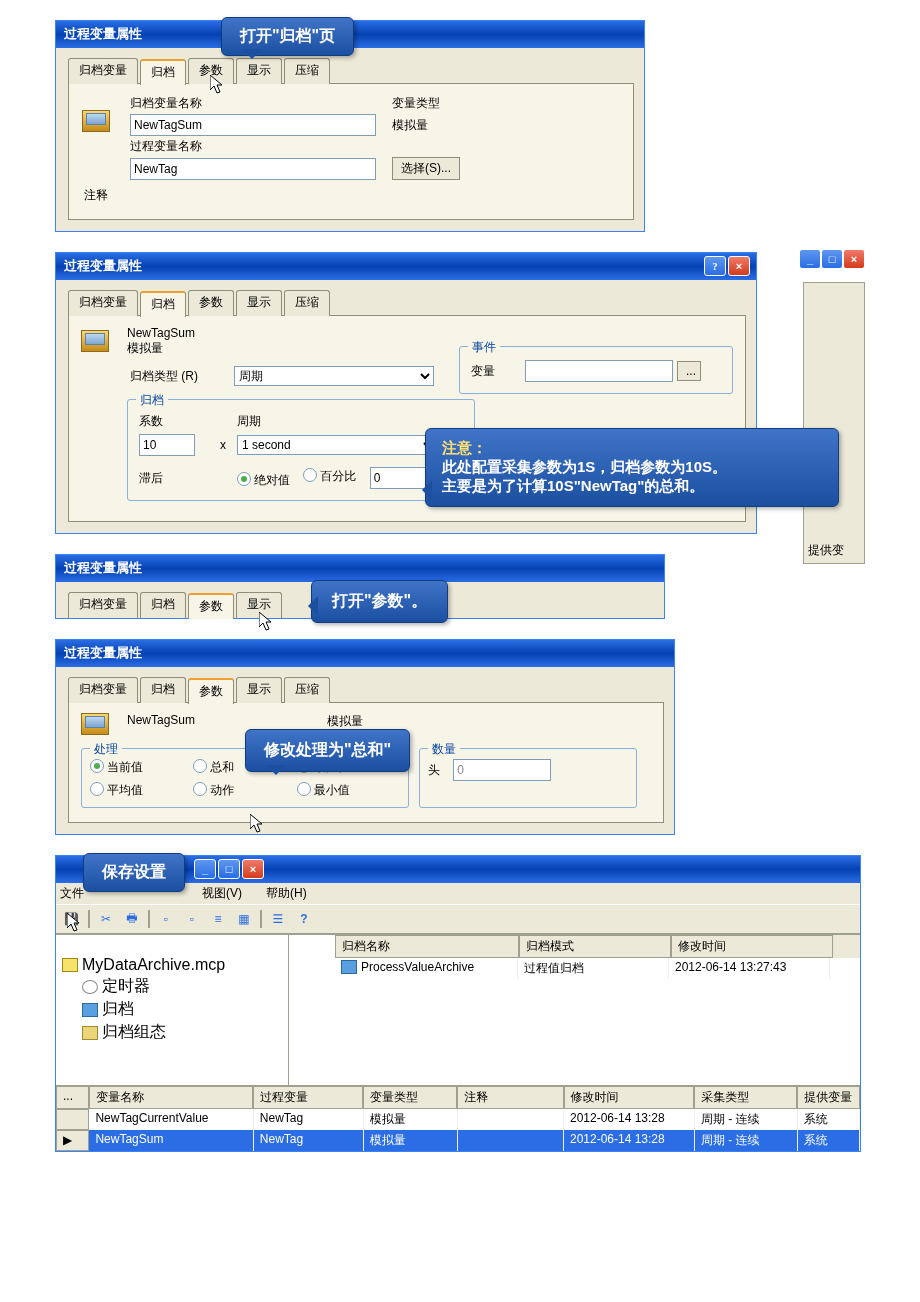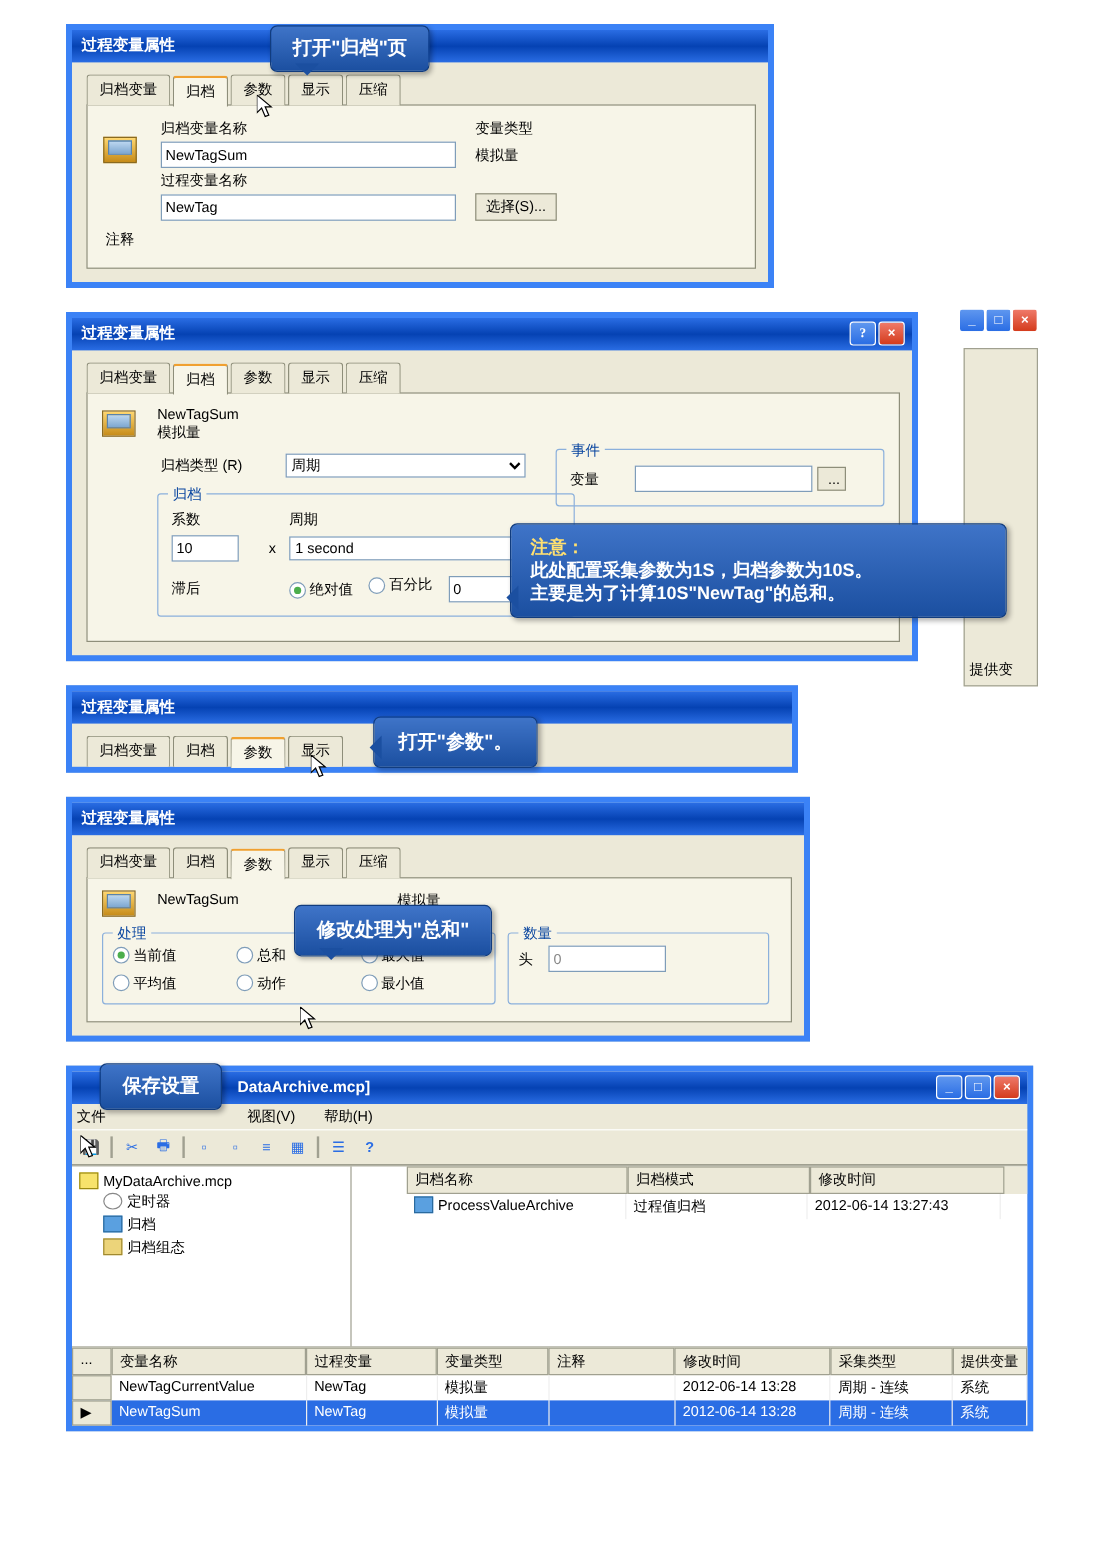--- a/index.html
+++ b/index.html
@@ -9,21 +9,21 @@
     font-family: "Microsoft YaHei", "SimSun", Tahoma, sans-serif;
     font-size: 12px;
     width: 920px;
   }
   .shot {
     margin: 20px 0 0 55px;
     position: relative;
   }
   
   .window {
-    border: 5px solid #3b82f6;
+    border: 1px solid #3b82f6;
     background: #ece9d8;
     position: relative;
   }
   .titlebar {
     background: linear-gradient(#2a6de4, #0542b3 50%, #2a6de4);
     color: #fff;
     font-weight: bold;
     font-size: 13px;
     padding: 4px 6px 5px 8px;
     display: flex;
@@ -119,21 +119,21 @@
     position: relative;
   }
   .groupbox > .legend {
     position: absolute;
     top: -8px; left: 8px;
     background: #f7f5e8;
     padding: 0 4px;
     color: #0a46a0;
     font-size: 12px;
   }
-  .radio { display:inline-flex; align-items:center; gap:3px; margin-right:10px; }
+  .radio { display:inline-flex; align-items:flex-start; gap:3px; margin-right:10px; }
   .rdot { width:12px; height:12px; border-radius:50%; border:1px solid #7f9db9; background:#fff; display:inline-flex; align-items:center; justify-content:center;}
   .rdot.checked::after { content:""; width:6px; height:6px; border-radius:50%; background:#4cae4c;}
   
   .callout {
     position: absolute;
     background: linear-gradient(#3f74c8, #1b4fa0);
     color: #fff;
     font-size: 16px;
     font-weight: bold;
     padding: 10px 16px;
@@ -158,21 +158,21 @@
   }
   
   .menubar { background:#ece9d8; padding:2px 4px; display:flex; gap:24px; font-size:12px;}
   .toolbar { background:#ece9d8; padding:4px 6px; display:flex; gap:6px; align-items:center; border-top:1px solid #fff; border-bottom:1px solid #a0a090;}
   .tb-btn {
     width:20px; height:20px;
     display:flex; align-items:center; justify-content:center;
     color:#2a6de4;
   }
   .splitpane { display:flex; border-top:1px solid #a0a090; background:#fff; height:150px;}
-  .tree { width:220px; border-right:1px solid #a0a090; padding:4px 6px; font-size:12px;}
+  .tree { width:220px; border-right:1px solid #a0a090; padding:20px 6px; font-size:16px;}
   .tree .node { padding:1px 0 1px 0px; display:flex; align-items:center; gap:4px;}
   .tree .indent { padding-left:20px;}
   .icon-sm { display:inline-block; width:14px; height:12px;}
   .icon-db { background: #f7e36b; border:1px solid #9b8a10;}
   .icon-clock { border:1px solid #888; border-radius:50%;}
   .icon-arch { background:#5aa0e0; border:1px solid #2a6a9e;}
   .icon-cfg { background:#ecd47a; border:1px solid #a08930;}
   .listhdr { display:flex; background:#ece9d8;}
   .listhdr .col { border:1px solid #a0a090; padding:2px 6px; font-size:12px;}
   .listrow { display:flex; }
@@ -337,21 +337,21 @@
                   </span>
                   <input class="tf" style="width: 60px;" value="0">
                 </td>
               </tr>
             </tbody>
               </table>
           </div>
         </div>
 
         <div style="flex:1; padding-left:12px;">
-          <div class="groupbox" style="margin-top:36px;">
+          <div class="groupbox" style="margin-top:20px;">
             <span class="legend">事件</span>
             <table>
               <tbody>
                   <tr>
                 <td style="width:50px;"><label>变量</label></td>
                 <td><input class="tf" style="width: 140px;"></td>
                 <td><button class="btn" style="width:24px;">...</button></td>
               </tr>
             </tbody>
               </table>
@@ -453,21 +453,20 @@
     <svg width="16" height="20">
       <path d="M0 0 L0 15 L4 11 L7 18 L10 17 L7 10 L12 10 Z" fill="#fff" stroke="#000"></path>
     </svg>
   </div>
 </div>
 
 <div class="shot" style="width:806px;">
   <div class="window">
     <div class="titlebar">
       <span style="width:130px;"></span>
-      <span class="title-text">DataArchive.mcp]</span>
       <div class="winbtns">
         <span class="winbtn">_</span>
         <span class="winbtn">□</span>
         <span class="winbtn close">×</span>
       </div>
     </div>
     <div class="menubar">
       <span>文件</span>
       <span style="width:70px;"></span>
       <span>视图(V)</span>

